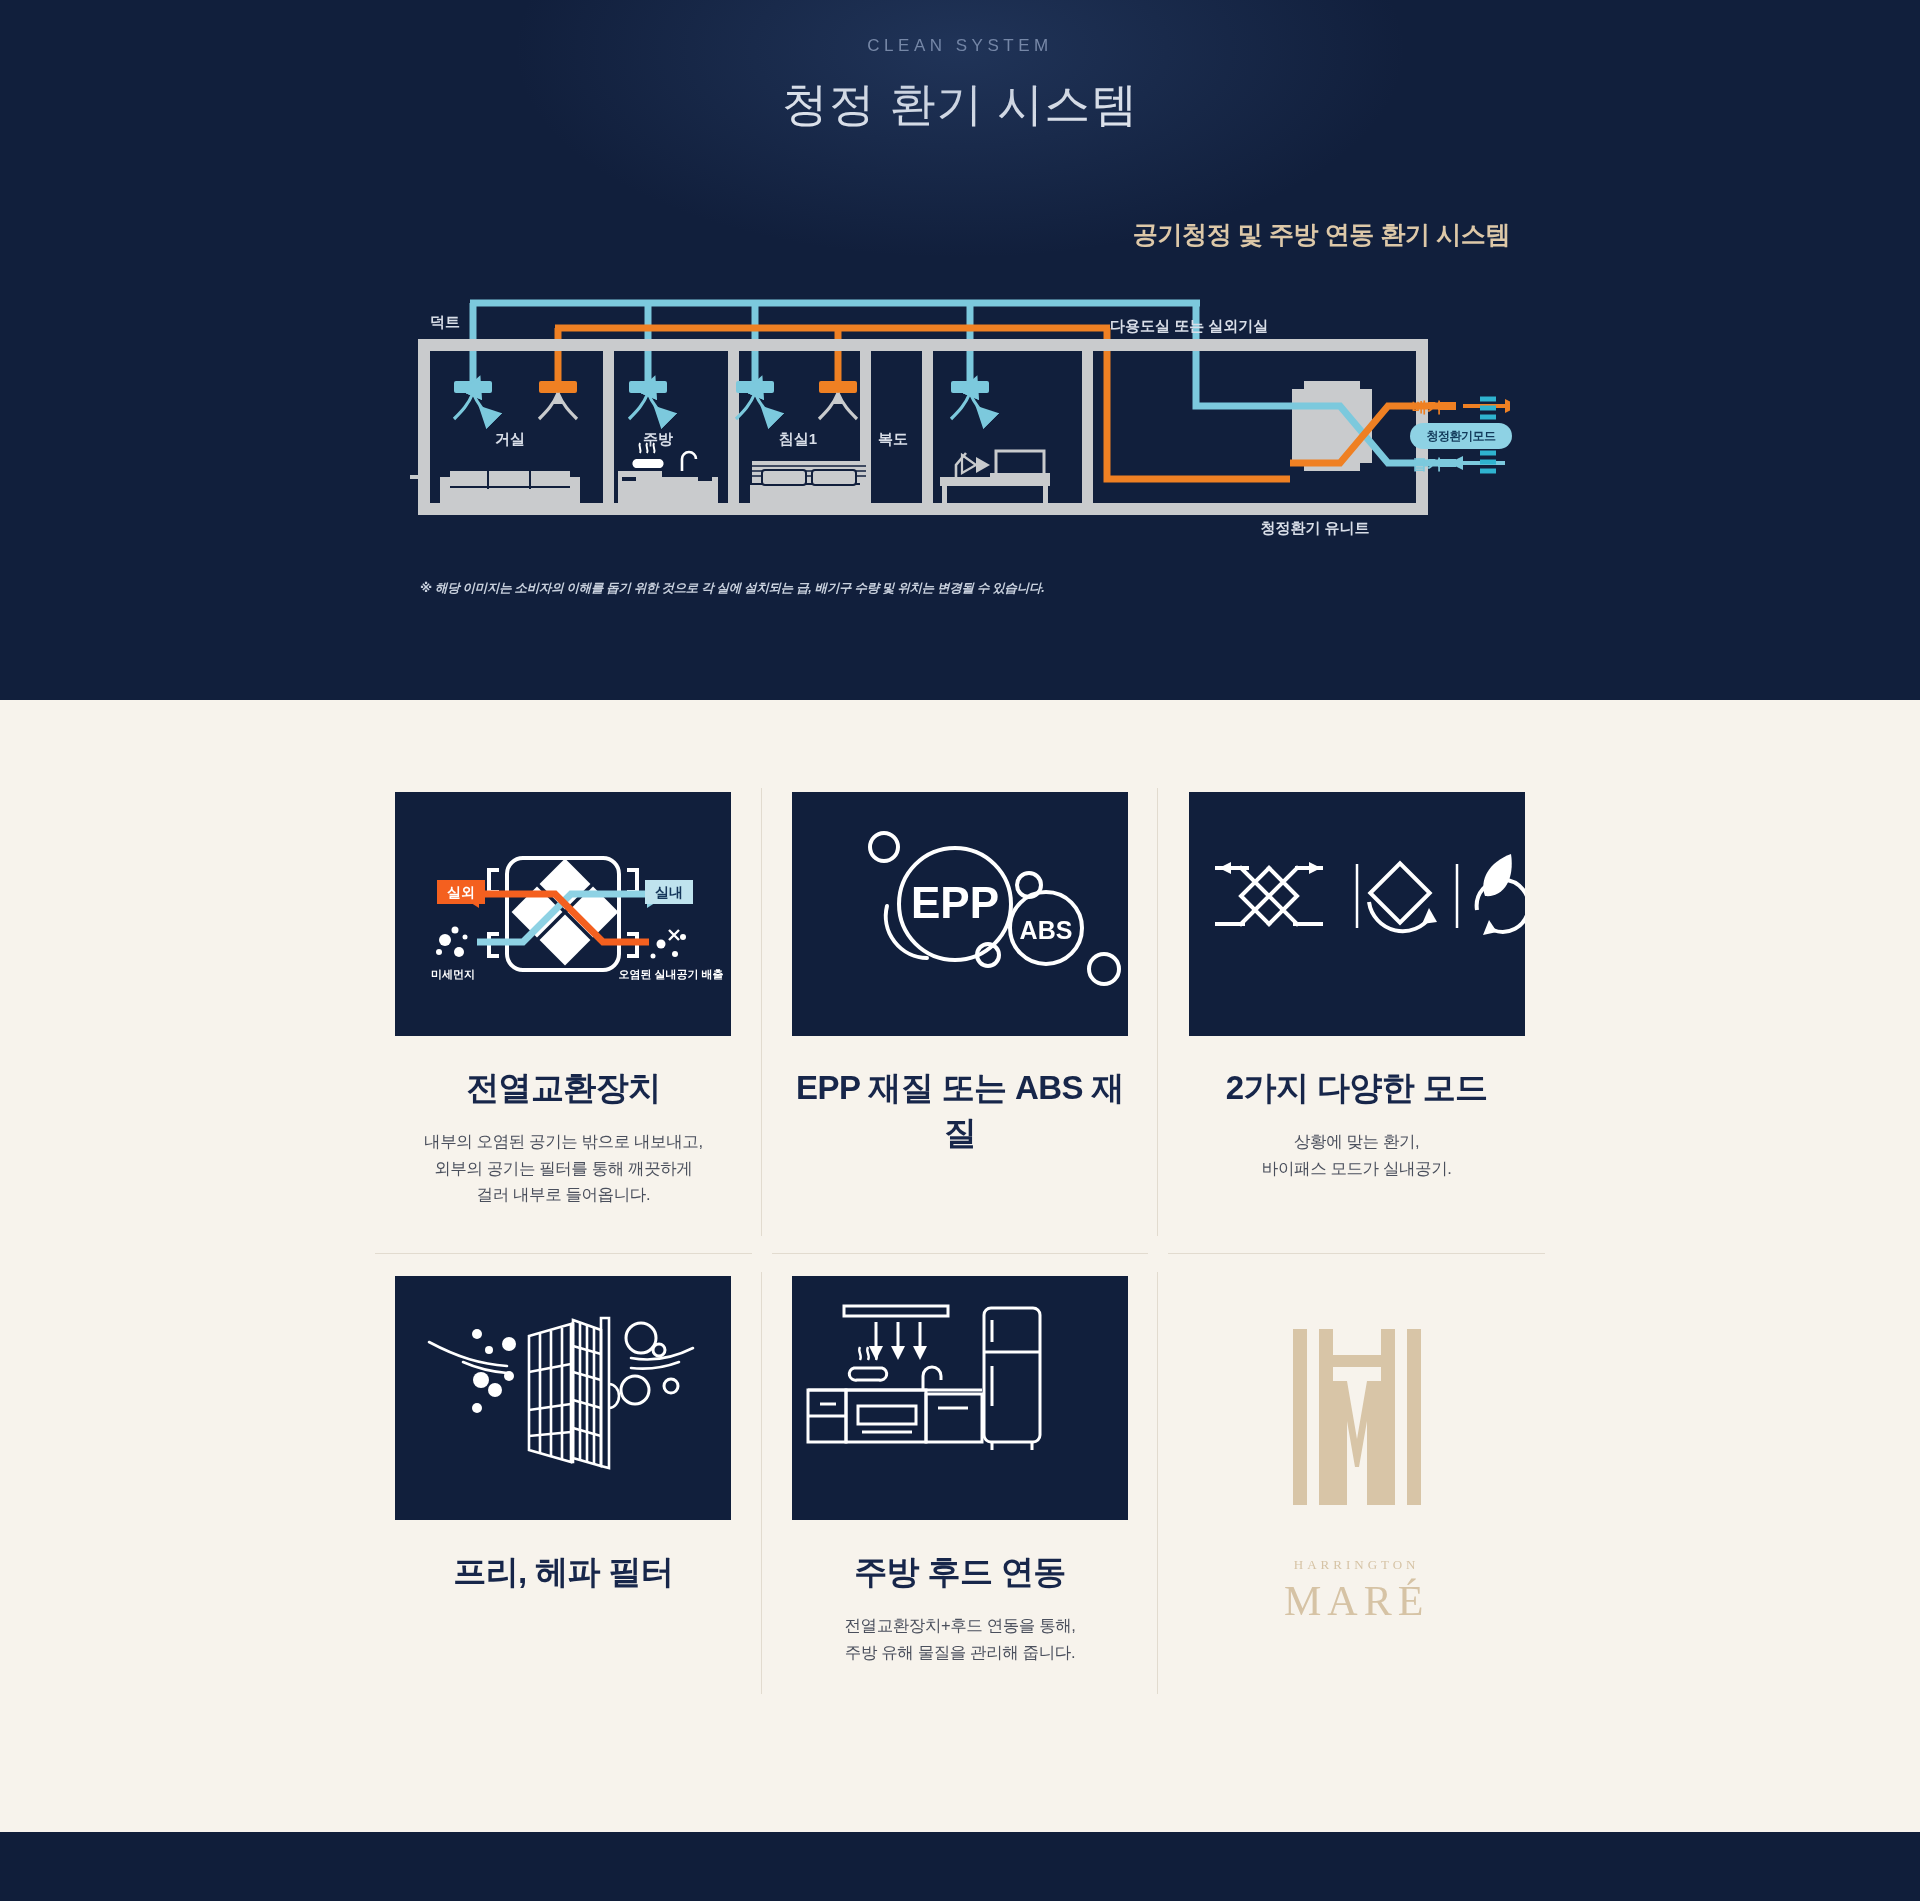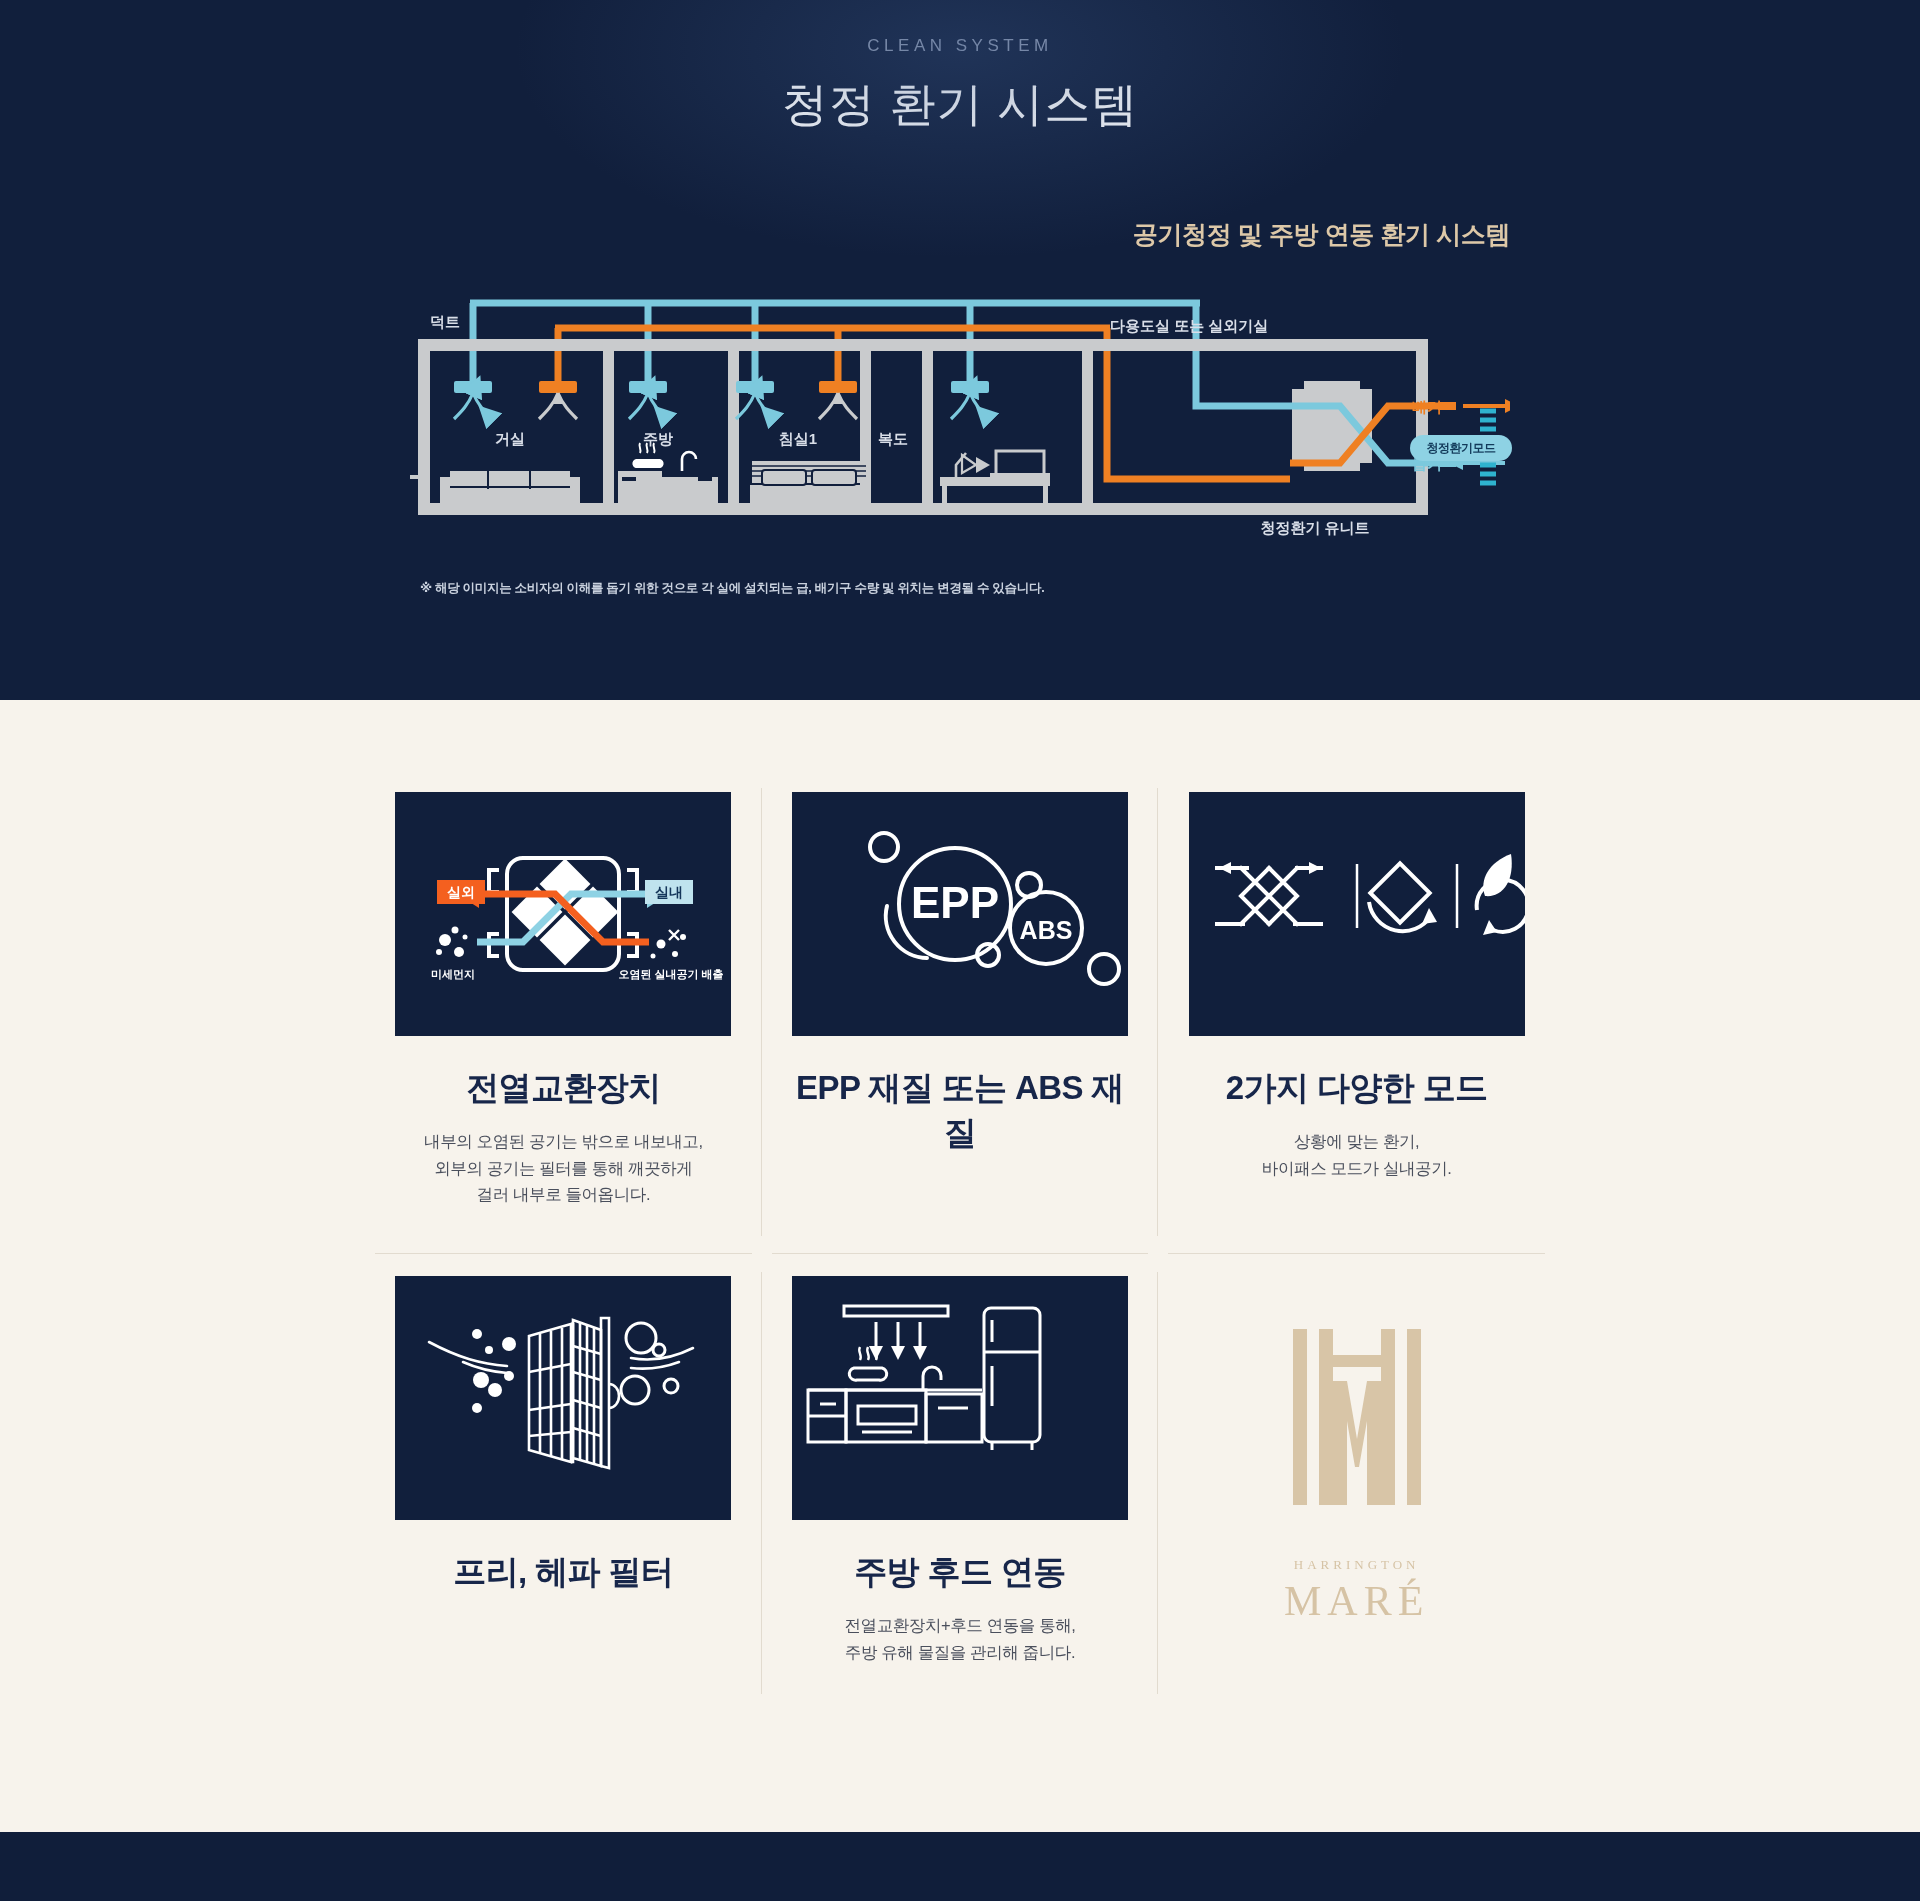--- a/index.html
+++ b/index.html
@@ -59,20 +59,21 @@
     margin-bottom: 30px;
   }
   .diagram-svg-holder { position: relative; width: 1100px; height: 285px; }
   .diagram-note {
     margin-top: 14px;
     padding-left: 10px;
     color: #c9d1de;
     font-size: 12.5px;
     font-weight: 700;
     letter-spacing: -0.3px;
+    font-style: italic;
   }
 
   
   .features {
     width: 1920px;
     background: #f7f3ec;
     padding: 70px 0 120px 0;
   }
   .grid {
     width: 1190px;
@@ -307,21 +308,21 @@
         </g>
 
         <text x="905" y="252" fill="#d9dee8" font-family="Liberation Sans, sans-serif" font-size="15" font-weight="700" text-anchor="middle">청정환기 유니트</text>
 
         <text x="50" y="46" fill="#d9dee8" font-family="Liberation Sans, sans-serif" font-size="15" font-weight="700" text-anchor="end">덕트</text>
 
         <text x="700" y="50" fill="#d9dee8" font-family="Liberation Sans, sans-serif" font-size="15" font-weight="700">다용도실 또는 실외기실</text>
       </svg>
 
       
-      <div style="position:absolute; left:952px; top:126px; width:150px; height:82px;">
+      <div style="position:absolute; left:952px; top:114px; width:150px; height:82px;">
         <svg width="150" height="82" viewBox="0 0 150 82">
           <g stroke="#2fb3cf" stroke-width="5" stroke-linecap="butt">
             <line x1="118" y1="4" x2="134" y2="4"></line>
             <line x1="118" y1="13" x2="134" y2="13"></line>
             <line x1="118" y1="22" x2="134" y2="22"></line>
             <line x1="118" y1="58" x2="134" y2="58"></line>
             <line x1="118" y1="67" x2="134" y2="67"></line>
             <line x1="118" y1="76" x2="134" y2="76"></line>
           </g>
           <rect x="48" y="28" width="102" height="26" rx="13" fill="#8ed2e4"></rect>

